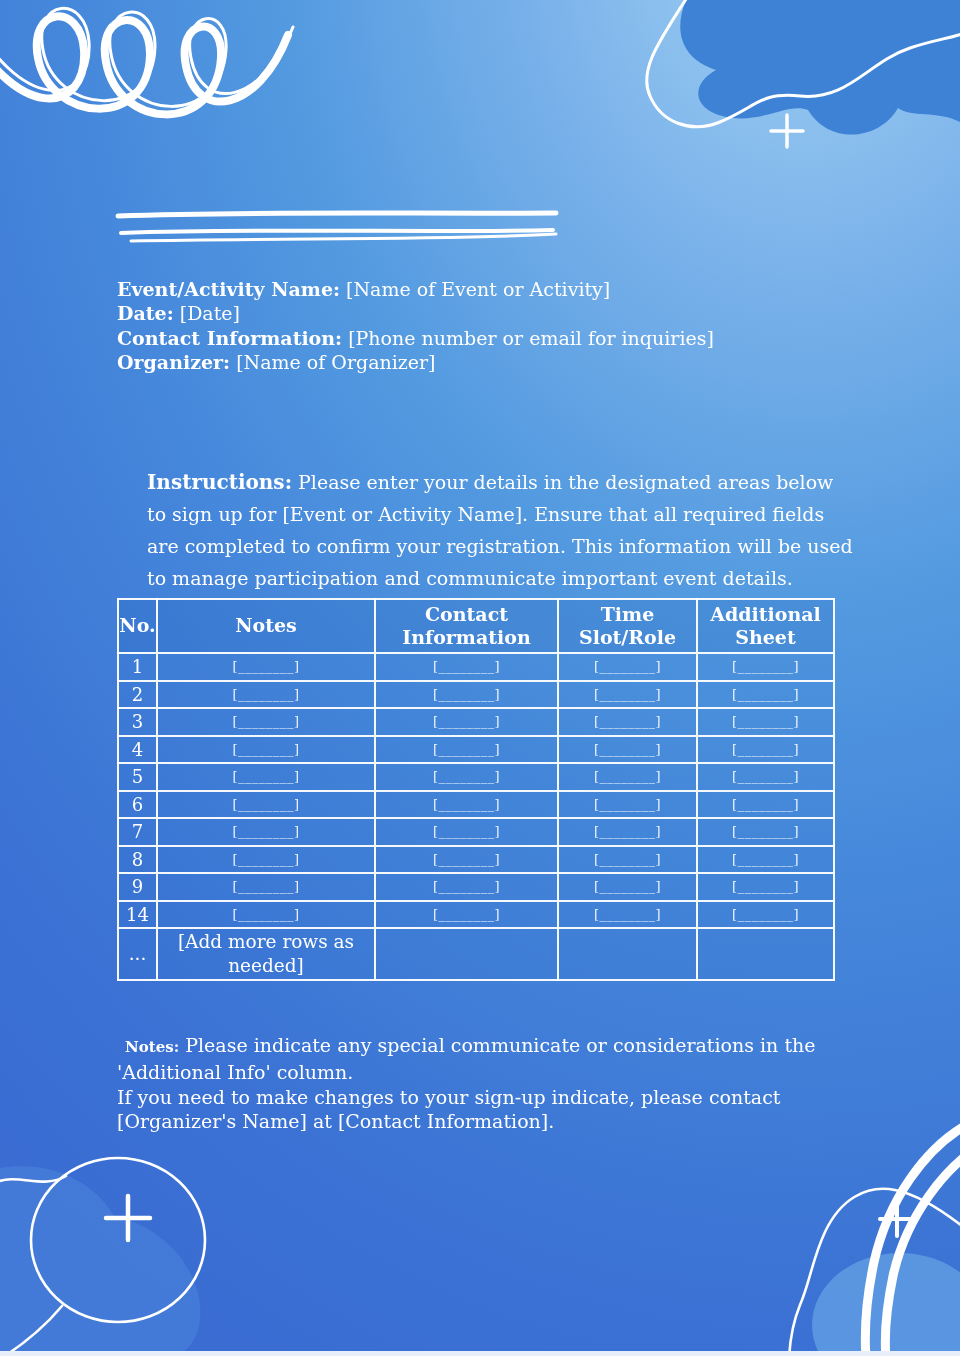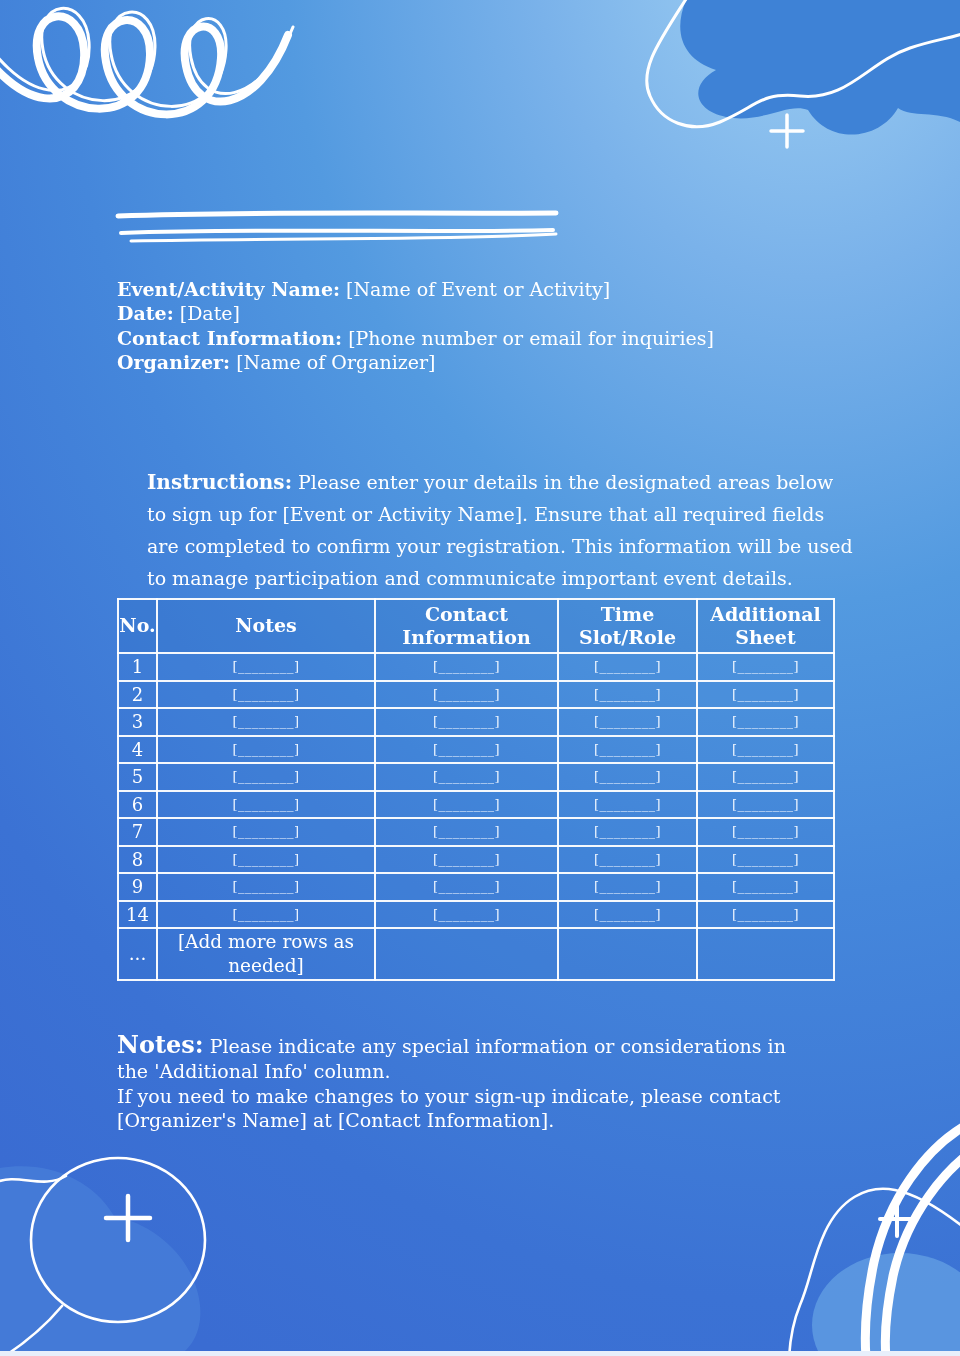--- a/index.html
+++ b/index.html
@@ -16,21 +16,21 @@
     position:absolute;left:117px;top:150px;margin:0;
     font-size:43px;font-weight:bold;letter-spacing:.5px;color:#fdfefe;
   }
   .details{position:absolute;left:117px;top:277px;font-size:19px;line-height:24.4px;}
   .details .row{white-space:nowrap;}
   .details b{font-weight:bold;}
   .instructions{position:absolute;left:131px;top:450px;width:706px;font-size:19px;line-height:32px;margin:16px;}
   .instructions b{font-size:20px;}
   .notes{position:absolute;left:117px;top:1033px;width:706px;font-size:19px;line-height:24.8px;}
   .notes p{margin:0;}
-  .notes b{font-size:24px;}
+  .notes b{font-size:15px;margin-left:8px;}
 
   table.signup{
     position:absolute;left:117px;top:598px;width:716px;
     border-collapse:collapse;table-layout:fixed;
     background:rgba(42,104,196,0.10);
   }
   table.signup td,table.signup th{
     border:2px solid rgba(255,255,255,0.95);
     text-align:center;vertical-align:middle;color:#fff;padding:0;
   }
@@ -218,20 +218,20 @@
         <td></td>
         <td></td>
         <td></td>
       </tr>
     </tfoot>
   </table>
 
   <div class="notes">
     <p>
       <b>Notes:</b>
-      <span>Please indicate any special information or considerations in the 'Additional Info' column.</span>
+      <span>Please indicate any special communicate or considerations in the 'Additional Info' column.</span>
     </p>
     <p>
       <span>If you need to make changes to your sign-up indicate, please contact [Organizer's Name] at [Contact Information].</span>
     </p>
   </div>
 
 </div>
 
 </body></html>

